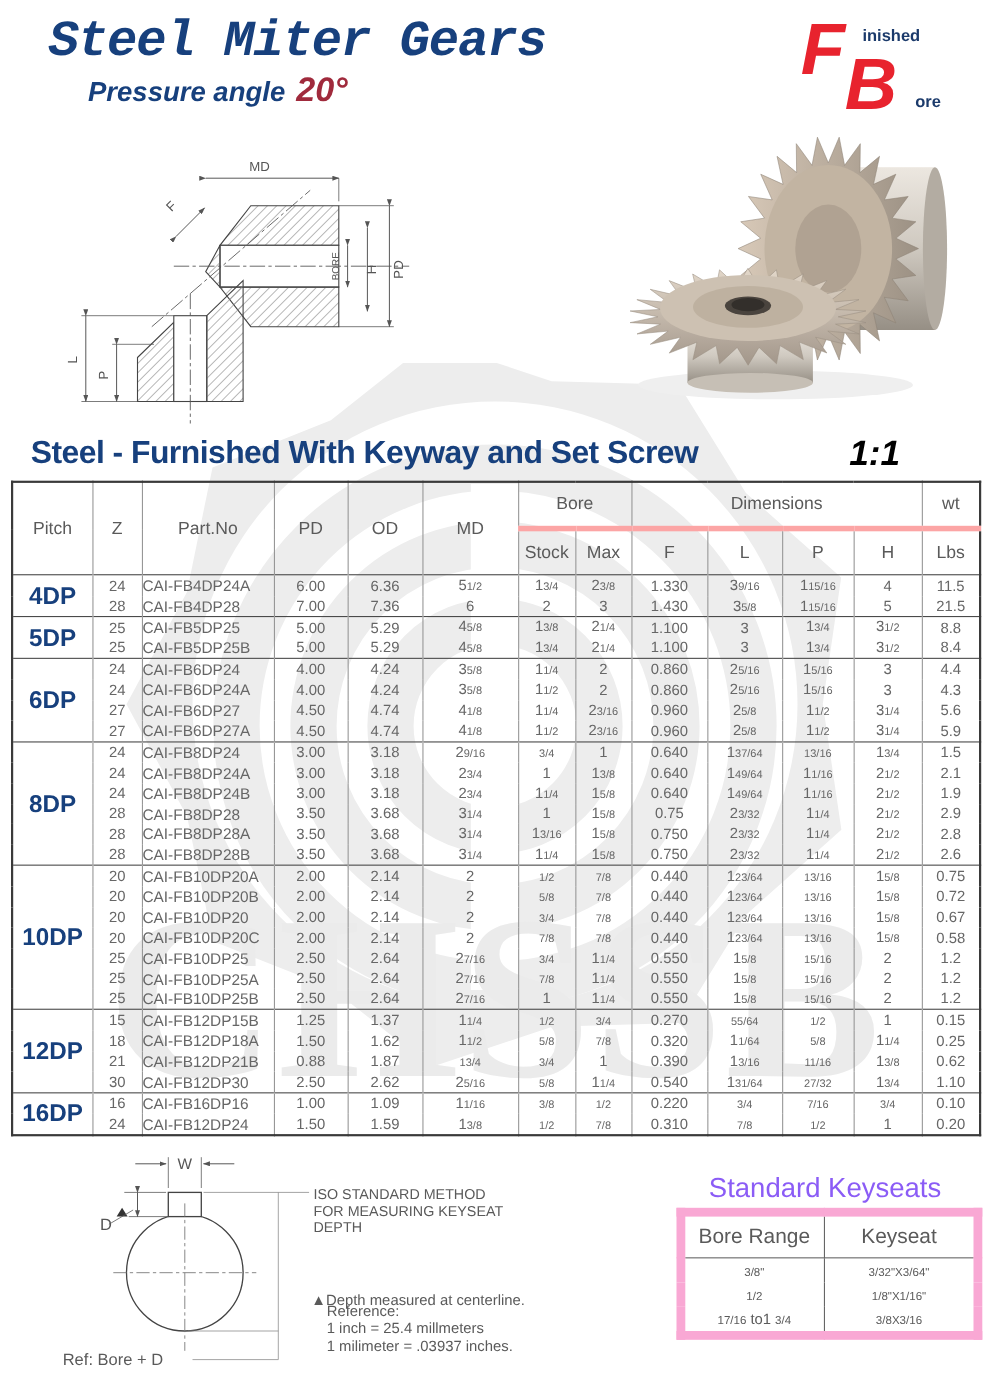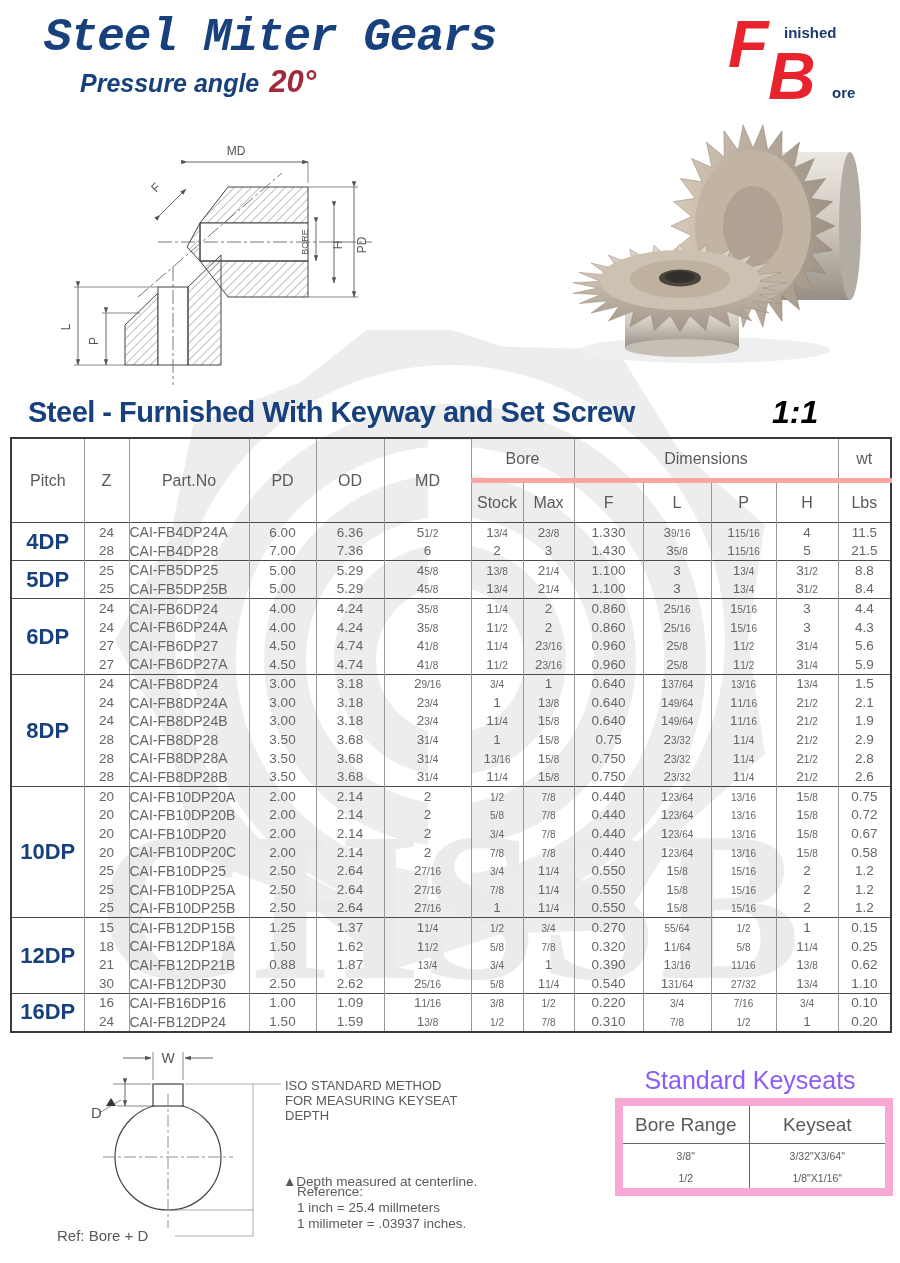--- a/index.html
+++ b/index.html
@@ -663,15 +663,19 @@
     </thead>
     <tbody id="ktbody">
         <tr>
           <td><span class="fr2">3/8"</span></td>
           <td><span class="fr2">3/32"X3/64"</span></td>
         </tr>
         <tr>
           <td><span class="fr2">1/2</span></td>
           <td><span class="fr2">1/8"X1/16"</span></td>
         </tr>
+        <tr>
+          <td><span class="fr2">17/16</span> <span class="kw">to1</span> <span class="fr2">3/4</span></td>
+          <td><span class="fr2">3/8X3/16</span></td>
+        </tr>
       </tbody>
   </table>
 </div>
 
 </body></html>

